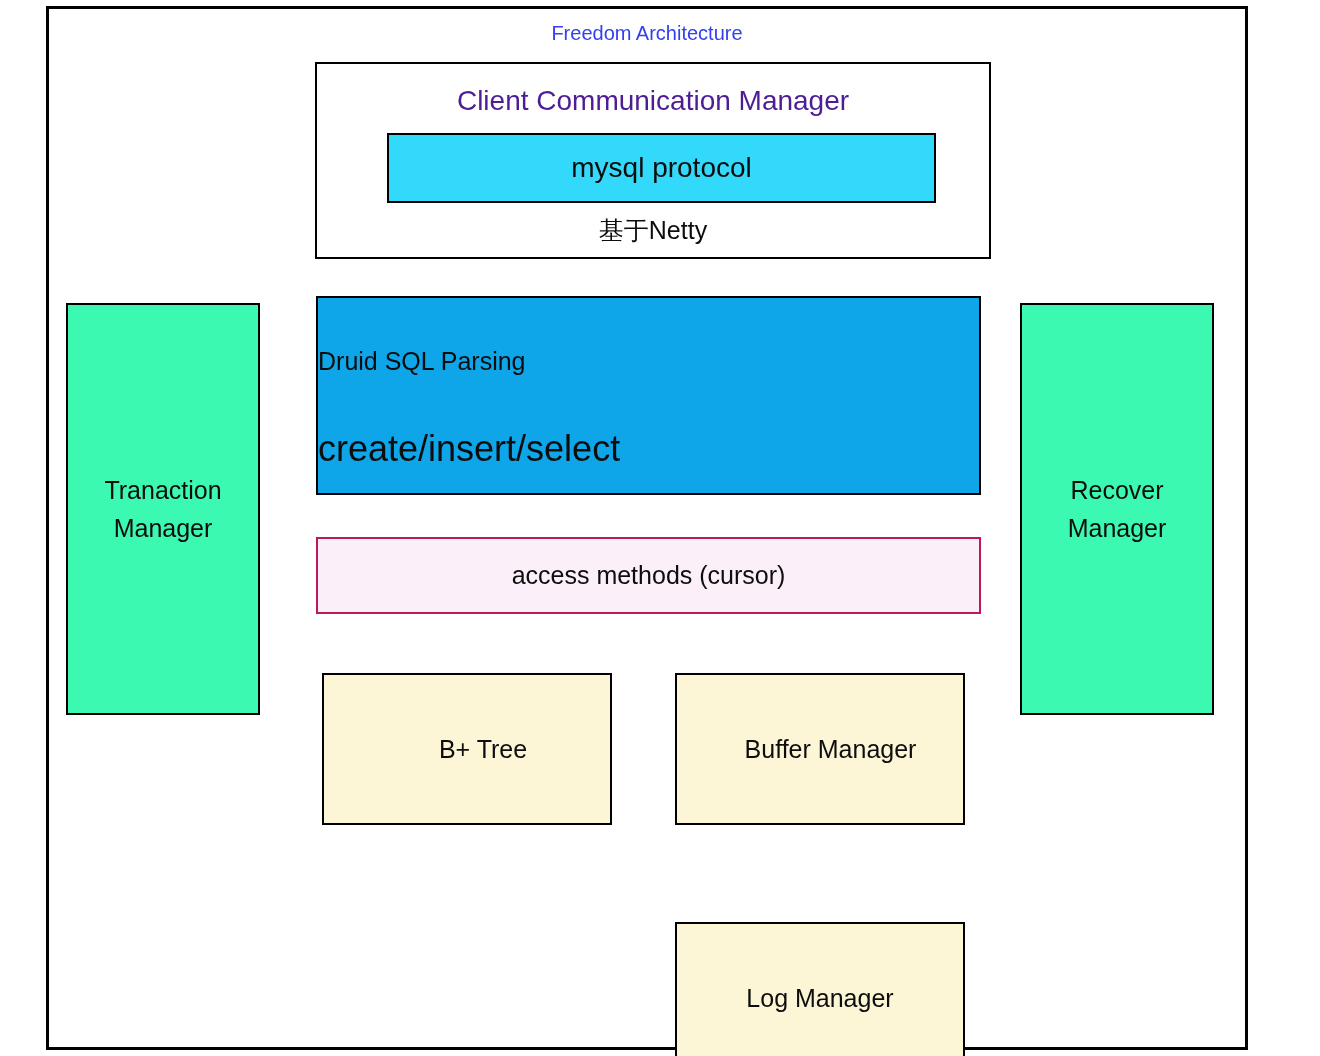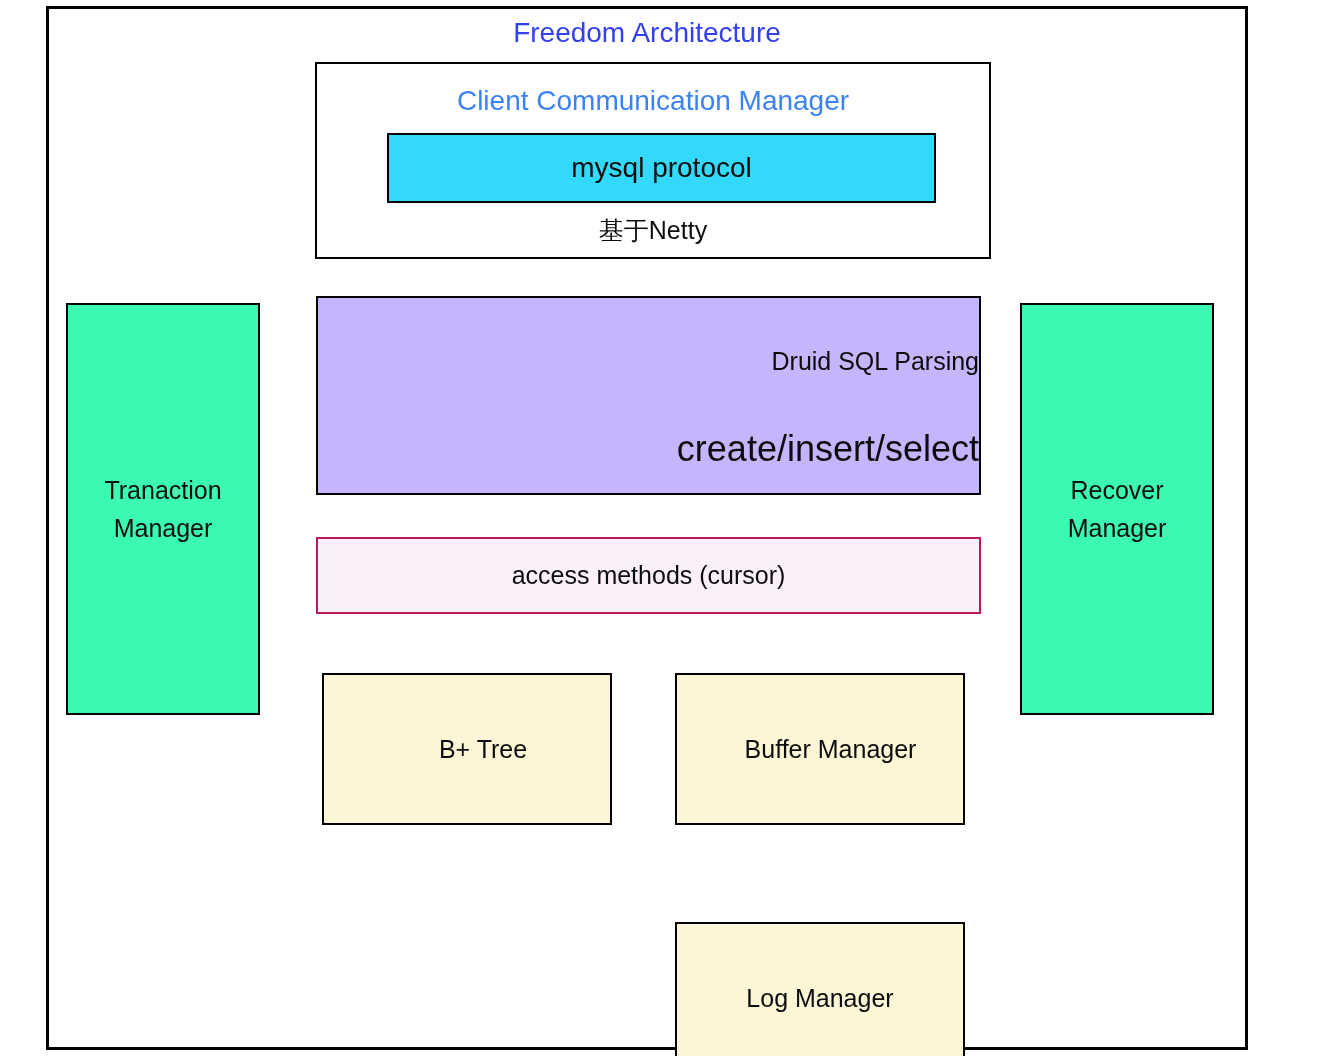--- a/index.html
+++ b/index.html
@@ -20,38 +20,38 @@
     width: 1202px; height: 1044px;
     border: 3px solid #000;
     background: #ffffff;
   }
 
   .diagram-title {
     position: absolute;
     left: 46px; top: 16px;
     width: 1202px;
     text-align: center;
-    font-size: 28px;
+    font-size: 20px;
     line-height: 34px;
     color: #3340EE;
   }
 
   .ccm-box {
     position: absolute;
     left: 315px; top: 62px;
     width: 676px; height: 197px;
     border: 2px solid #000;
     background: #ffffff;
   }
   .ccm-title {
     margin-top: 20px;
     text-align: center;
     font-size: 28px;
     line-height: 34px;
-    color: #3b82f6;
+    color: #4c1d95;
   }
   .mysql-box {
     position: absolute;
     left: 70px; top: 69px;
     width: 549px; height: 70px;
     background: #33D9FA;
     border: 2px solid #000;
     display: flex;
     align-items: center;
     justify-content: center;
@@ -80,23 +80,23 @@
     line-height: 38px;
     white-space: pre-line;
   }
   .pillar-left  { left: 66px; }
   .pillar-right { left: 1020px; }
 
   .druid-box {
     position: absolute;
     left: 316px; top: 296px;
     width: 665px; height: 199px;
-    background: #c4b5fd;
+    background: #0ea5e9;
     border: 2px solid #000;
-    text-align: right;
+    text-align: left;
   }
   .druid-title {
     margin-top: 48px;
     font-size: 25px;
     line-height: 30px;
   }
   .druid-ops {
     margin-top: 52px;
     font-size: 36px;
     line-height: 42px;

